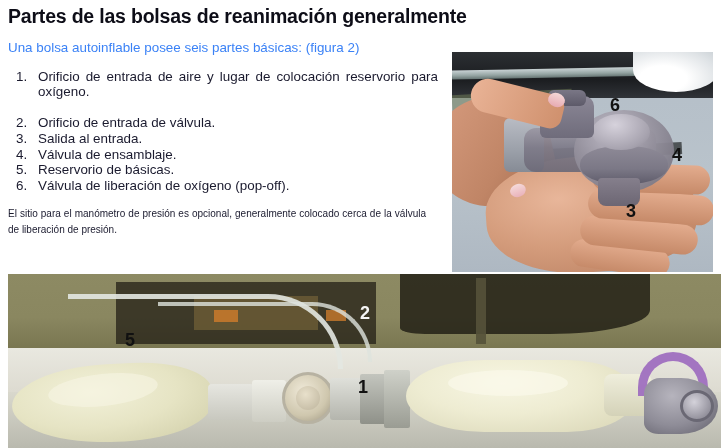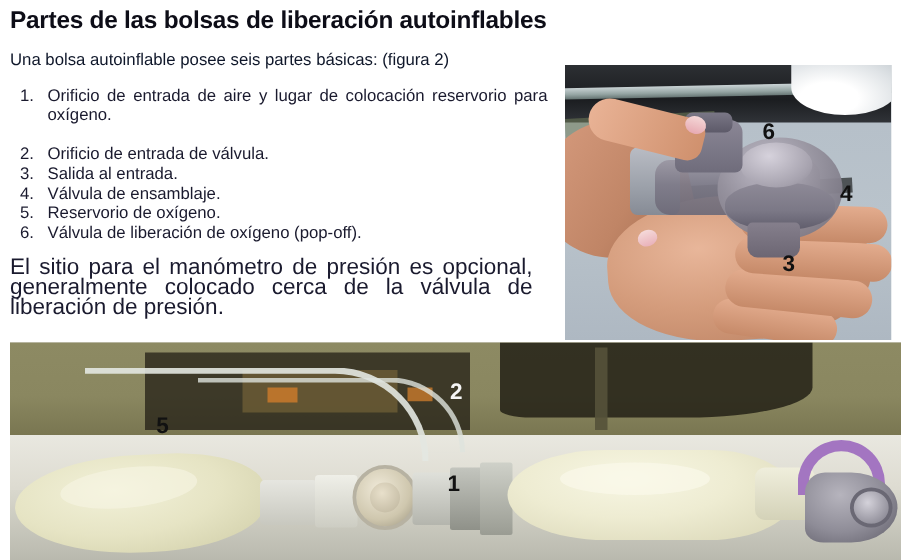--- a/index.html
+++ b/index.html
@@ -20,21 +20,21 @@
     font-size:19.5px;
     font-weight:bold;
     color:#0d0d17;
     letter-spacing:-0.2px;
     line-height:24px;
     margin:0 0 12px 0;
     white-space:nowrap;
   }
   .intro{
     font-size:13.4px;
-    color:#0f172a;
+    color:#3b82f6;
     line-height:15.6px;
     text-align:justify;
     margin:0 0 13px 0;
     width:418px;
   }
   .list{
     margin:0 0 13px 0;
     padding:0;
     list-style:none;
     width:430px;
@@ -52,21 +52,21 @@
     padding-left:8px;
     box-sizing:border-box;
   }
   .li-text{
     flex:1 1 auto;
     text-align:justify;
     text-justify:inter-word;
   }
   .li-text.j::after{content:"";display:inline-block;width:100%;}
   .outro{
-    font-size:18px;
+    font-size:10px;
     color:#1a1a2e;
     line-height:15.6px;
     text-align:justify;
     margin:0;
     width:418px;
   }
 
   
   .photo-hand{
     position:absolute;left:452px;top:52px;width:261px;height:220px;
@@ -334,21 +334,21 @@
   }
   .callout.light{color:#f5f5f5;}
 </style>
 </head>
 <body>
 
 <div class="page">
 
   <div class="textcol">
 
-    <h1 class="doc-title">Partes de las bolsas de liberación autoinflables</h1>
+    <h1 class="doc-title">Partes de las bolsas de reanimación generalmente</h1>
 
     <p class="intro">Una bolsa autoinflable posee seis partes básicas: (figura 2)</p>
 
     <ul class="list">
       <li>
         <span class="li-num">1.</span>
         <span class="li-text j">Orificio de entrada de aire y lugar de colocación reservorio para oxígeno.</span>
       </li>
       <li>
         <span class="li-num">2.</span>
@@ -357,21 +357,21 @@
       <li>
         <span class="li-num">3.</span>
         <span class="li-text">Salida al entrada.</span>
       </li>
       <li>
         <span class="li-num">4.</span>
         <span class="li-text">Válvula de ensamblaje.</span>
       </li>
       <li>
         <span class="li-num">5.</span>
-        <span class="li-text">Reservorio de oxígeno.</span>
+        <span class="li-text">Reservorio de básicas.</span>
       </li>
       <li>
         <span class="li-num">6.</span>
         <span class="li-text">Válvula de liberación de oxígeno (pop-off).</span>
       </li>
     </ul>
 
     <p class="outro">El sitio para el manómetro de presión es opcional, generalmente colocado cerca de la válvula de liberación de presión.</p>
   </div>
 

